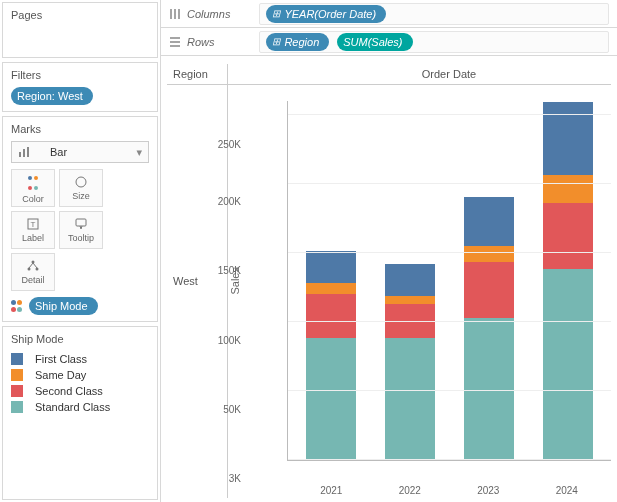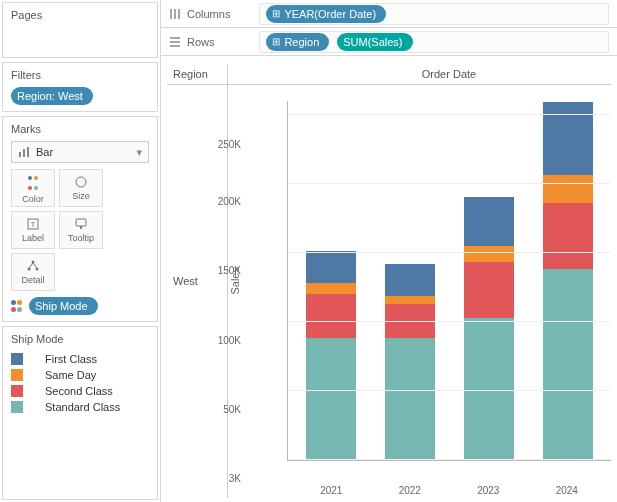--- a/index.html
+++ b/index.html
@@ -92,21 +92,21 @@
   }
   .mark-btn svg { width: 14px; height: 14px; }
   .shipmode-row {
     display: flex;
     align-items: center;
     gap: 4px;
   }
   .legend-item {
     display: flex;
     align-items: center;
-    gap: 22px;
+    gap: 12px;
     padding: 2px 0;
     font-size: 11px;
   }
   .legend-sw {
     width: 12px; height: 12px;
   }
   .c-firstclass { background: #4e79a7; }
   .c-sameday   { background: #f28e2b; }
   .c-second    { background: #e15759; }
   .c-standard  { background: #76b7b2; }
@@ -118,20 +118,21 @@
     border-left: 1px solid #d8d8d8;
   }
   .shelf {
     display: flex;
     align-items: center;
     border-bottom: 1px solid #d8d8d8;
     height: 28px;
     padding: 0 8px;
     gap: 10px;
     background: #fff;
+    font-style: italic;
   }
   .shelf-label {
     display: flex;
     align-items: center;
     gap: 6px;
     color: #666;
     width: 80px;
   }
   .shelf-label svg { width: 12px; height: 12px; stroke: #888; fill: none; stroke-width: 1.5; }
   .shelf-pills {
@@ -218,21 +219,21 @@
     <div class="card-title">Filters</div>
     <span class="pill pill-blue">
       <span>Region: West</span>
     </span>
   </div>
 
   <div class="card">
     <div class="card-title">Marks</div>
 
     <div class="marks-select">
-      <span style="display:flex;align-items:center;gap:6px">
+      <span style="display:flex;align-items:center;gap:20px">
         <svg width="12" height="12" viewBox="0 0 12 12">
             <rect x="1" y="6" width="2" height="5" fill="#888"></rect>
             <rect x="5" y="3" width="2" height="8" fill="#888"></rect>
             <rect x="9" y="1" width="2" height="10" fill="#888"></rect>
           </svg>
         <span>Bar</span>
       </span>
       <span style="color:#888">▾</span>
     </div>
 

